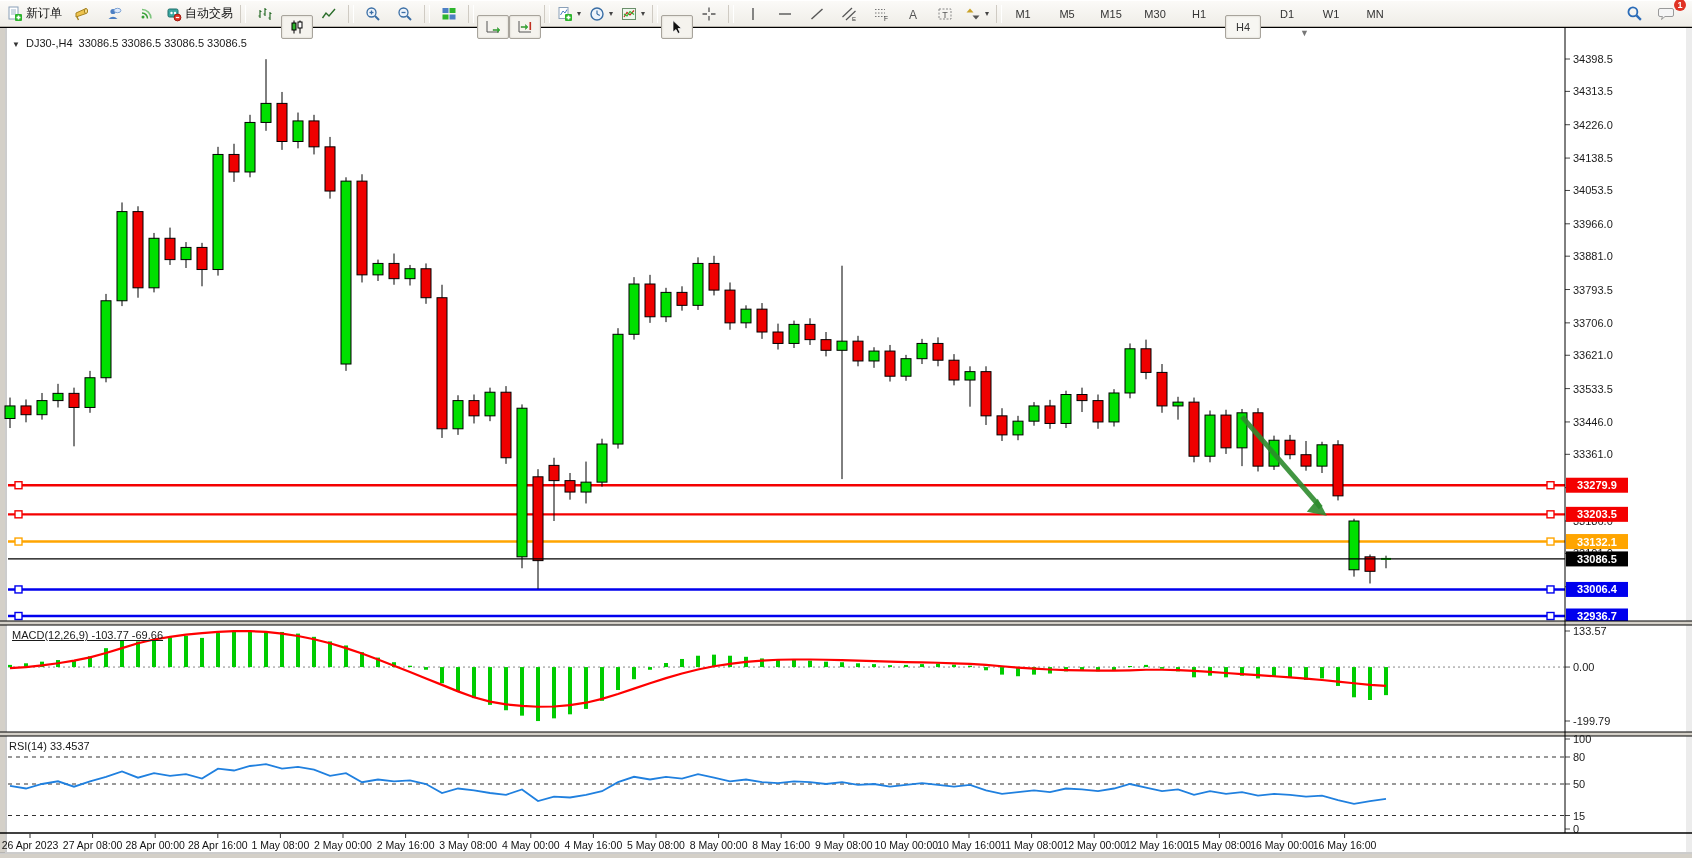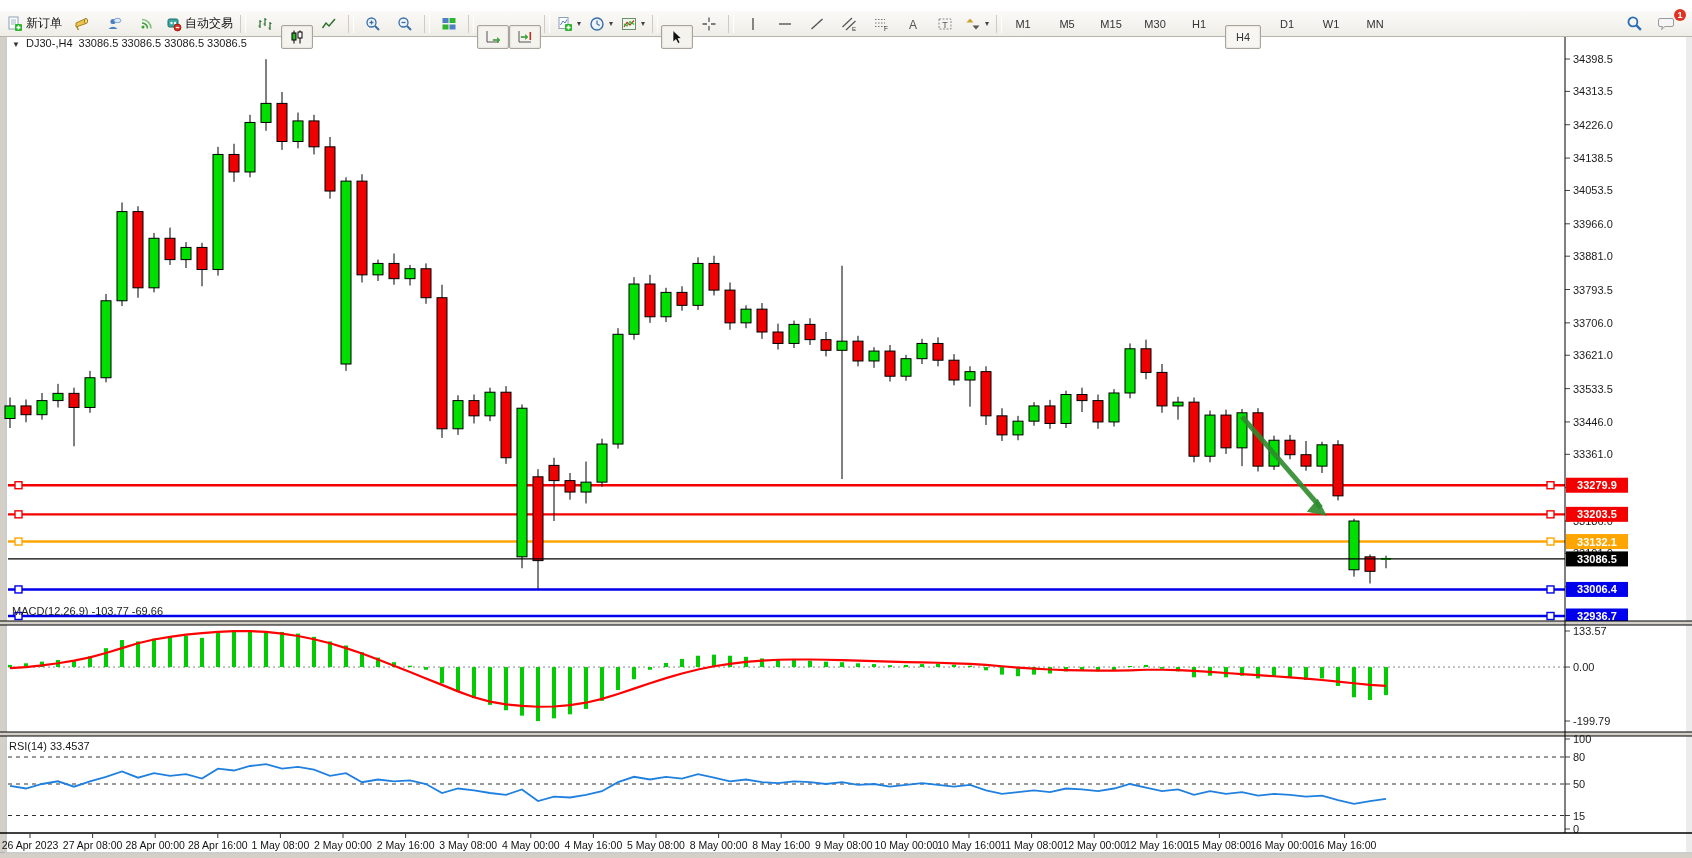--- a/index.html
+++ b/index.html
@@ -1,18 +1,18 @@
 <!DOCTYPE html>
 <html><head>
 <meta charset="utf-8">
 <style>
   html,body{margin:0;padding:0;background:#d4d0c8;}
   .app{position:relative;width:1692px;height:858px;background:#ffffff;font-family:"Liberation Sans",sans-serif;overflow:hidden;}
   
-  .toolbar{position:absolute;left:0;top:11px;width:1692px;height:26px;background:linear-gradient(#fbfaf8,#efede7);border-bottom:1px solid #b8b4ac;display:flex;align-items:center;padding-left:3px;box-sizing:border-box;z-index:5;}
+  .toolbar{position:absolute;left:0;top:1px;width:1692px;height:26px;background:linear-gradient(#fbfaf8,#efede7);border-bottom:1px solid #b8b4ac;display:flex;align-items:center;padding-left:3px;box-sizing:border-box;z-index:5;}
   .tb{height:22px;min-width:24px;display:flex;align-items:center;justify-content:center;gap:3px;padding:0 3px;border:1px solid transparent;border-radius:2px;font-size:12px;color:#222;cursor:default;}
   .tb.pressed{background:#f5f3ee;border:1px solid #a8a49c;box-shadow:inset 0 0 2px #cfcbc3;margin-top:26px;}
   .tb .cn{font-size:12px;color:#111;white-space:nowrap;}
   .grip{width:4px;height:18px;margin:0 3px;border-left:1px solid #cfcbc3;border-right:1px solid #fff;}
   .caret{font-size:8px;color:#444;margin-left:1px;}
   .tf{font-size:11px;color:#333;padding:0 5px;}
   .tf.pressed{background:#f7f6f2;border:1px solid #a8a49c;}
   .spacer{flex:1;}
   .badge{position:absolute;top:-4px;right:-5px;background:#e03224;color:#fff;border-radius:7px;font-size:9px;min-width:12px;height:12px;line-height:12px;text-align:center;font-weight:bold;}
   .chaticon{position:relative;}
@@ -236,21 +236,21 @@
     <div class="tb chaticon" style="margin-right:10px;">
       <svg width="18" height="17" viewBox="0 0 18 16">
           <path d="M3 3 H15 Q16.5 3 16.5 4.5 V9.5 Q16.5 11 15 11 H8 L4.5 14 L5.5 11 H3 Q1.5 11 1.5 9.5 V4.5 Q1.5 3 3 3 Z" fill="#f5f5f5" stroke="#9a9a9a"></path>
         </svg>
       <span class="badge">1</span>
     </div>
   </div>
 
   <div class="overlay" style="left:12px;top:37px;"><span style="font-size:8px;color:#333;">▼</span>  <span>DJ30-,H4  33086.5 33086.5 33086.5 33086.5</span></div>
   <div class="overlay" style="left:1300px;top:28px;font-size:9px;color:#777;">▼</div>
-  <div class="overlay" style="left:12px;top:605px;">MACD(12,26,9) -103.77 -69.66</div>
+  <div class="overlay" style="left:12px;top:629px;text-decoration:underline;">MACD(12,26,9) -103.77 -69.66</div>
   <div class="overlay" style="left:9px;top:740px;">RSI(14) 33.4537</div>
 
   <div>
     <svg id="svg" width="1692" height="832" viewBox="0 26 1692 832" style="position:absolute;left:0;top:26px;">
         <rect x="0" y="26" width="1692" height="832" fill="#ffffff"></rect>
         <rect x="0" y="26" width="5" height="827" fill="#d4d0c8"></rect>
         <line x1="0" y1="27" x2="1692" y2="27" stroke="#000" stroke-width="2"></line>
         <line x1="6" y1="28" x2="6" y2="852" stroke="#9a9a9a"></line>
         <rect x="1686" y="28" width="6" height="824" fill="#ececec"></rect>
         <g>

